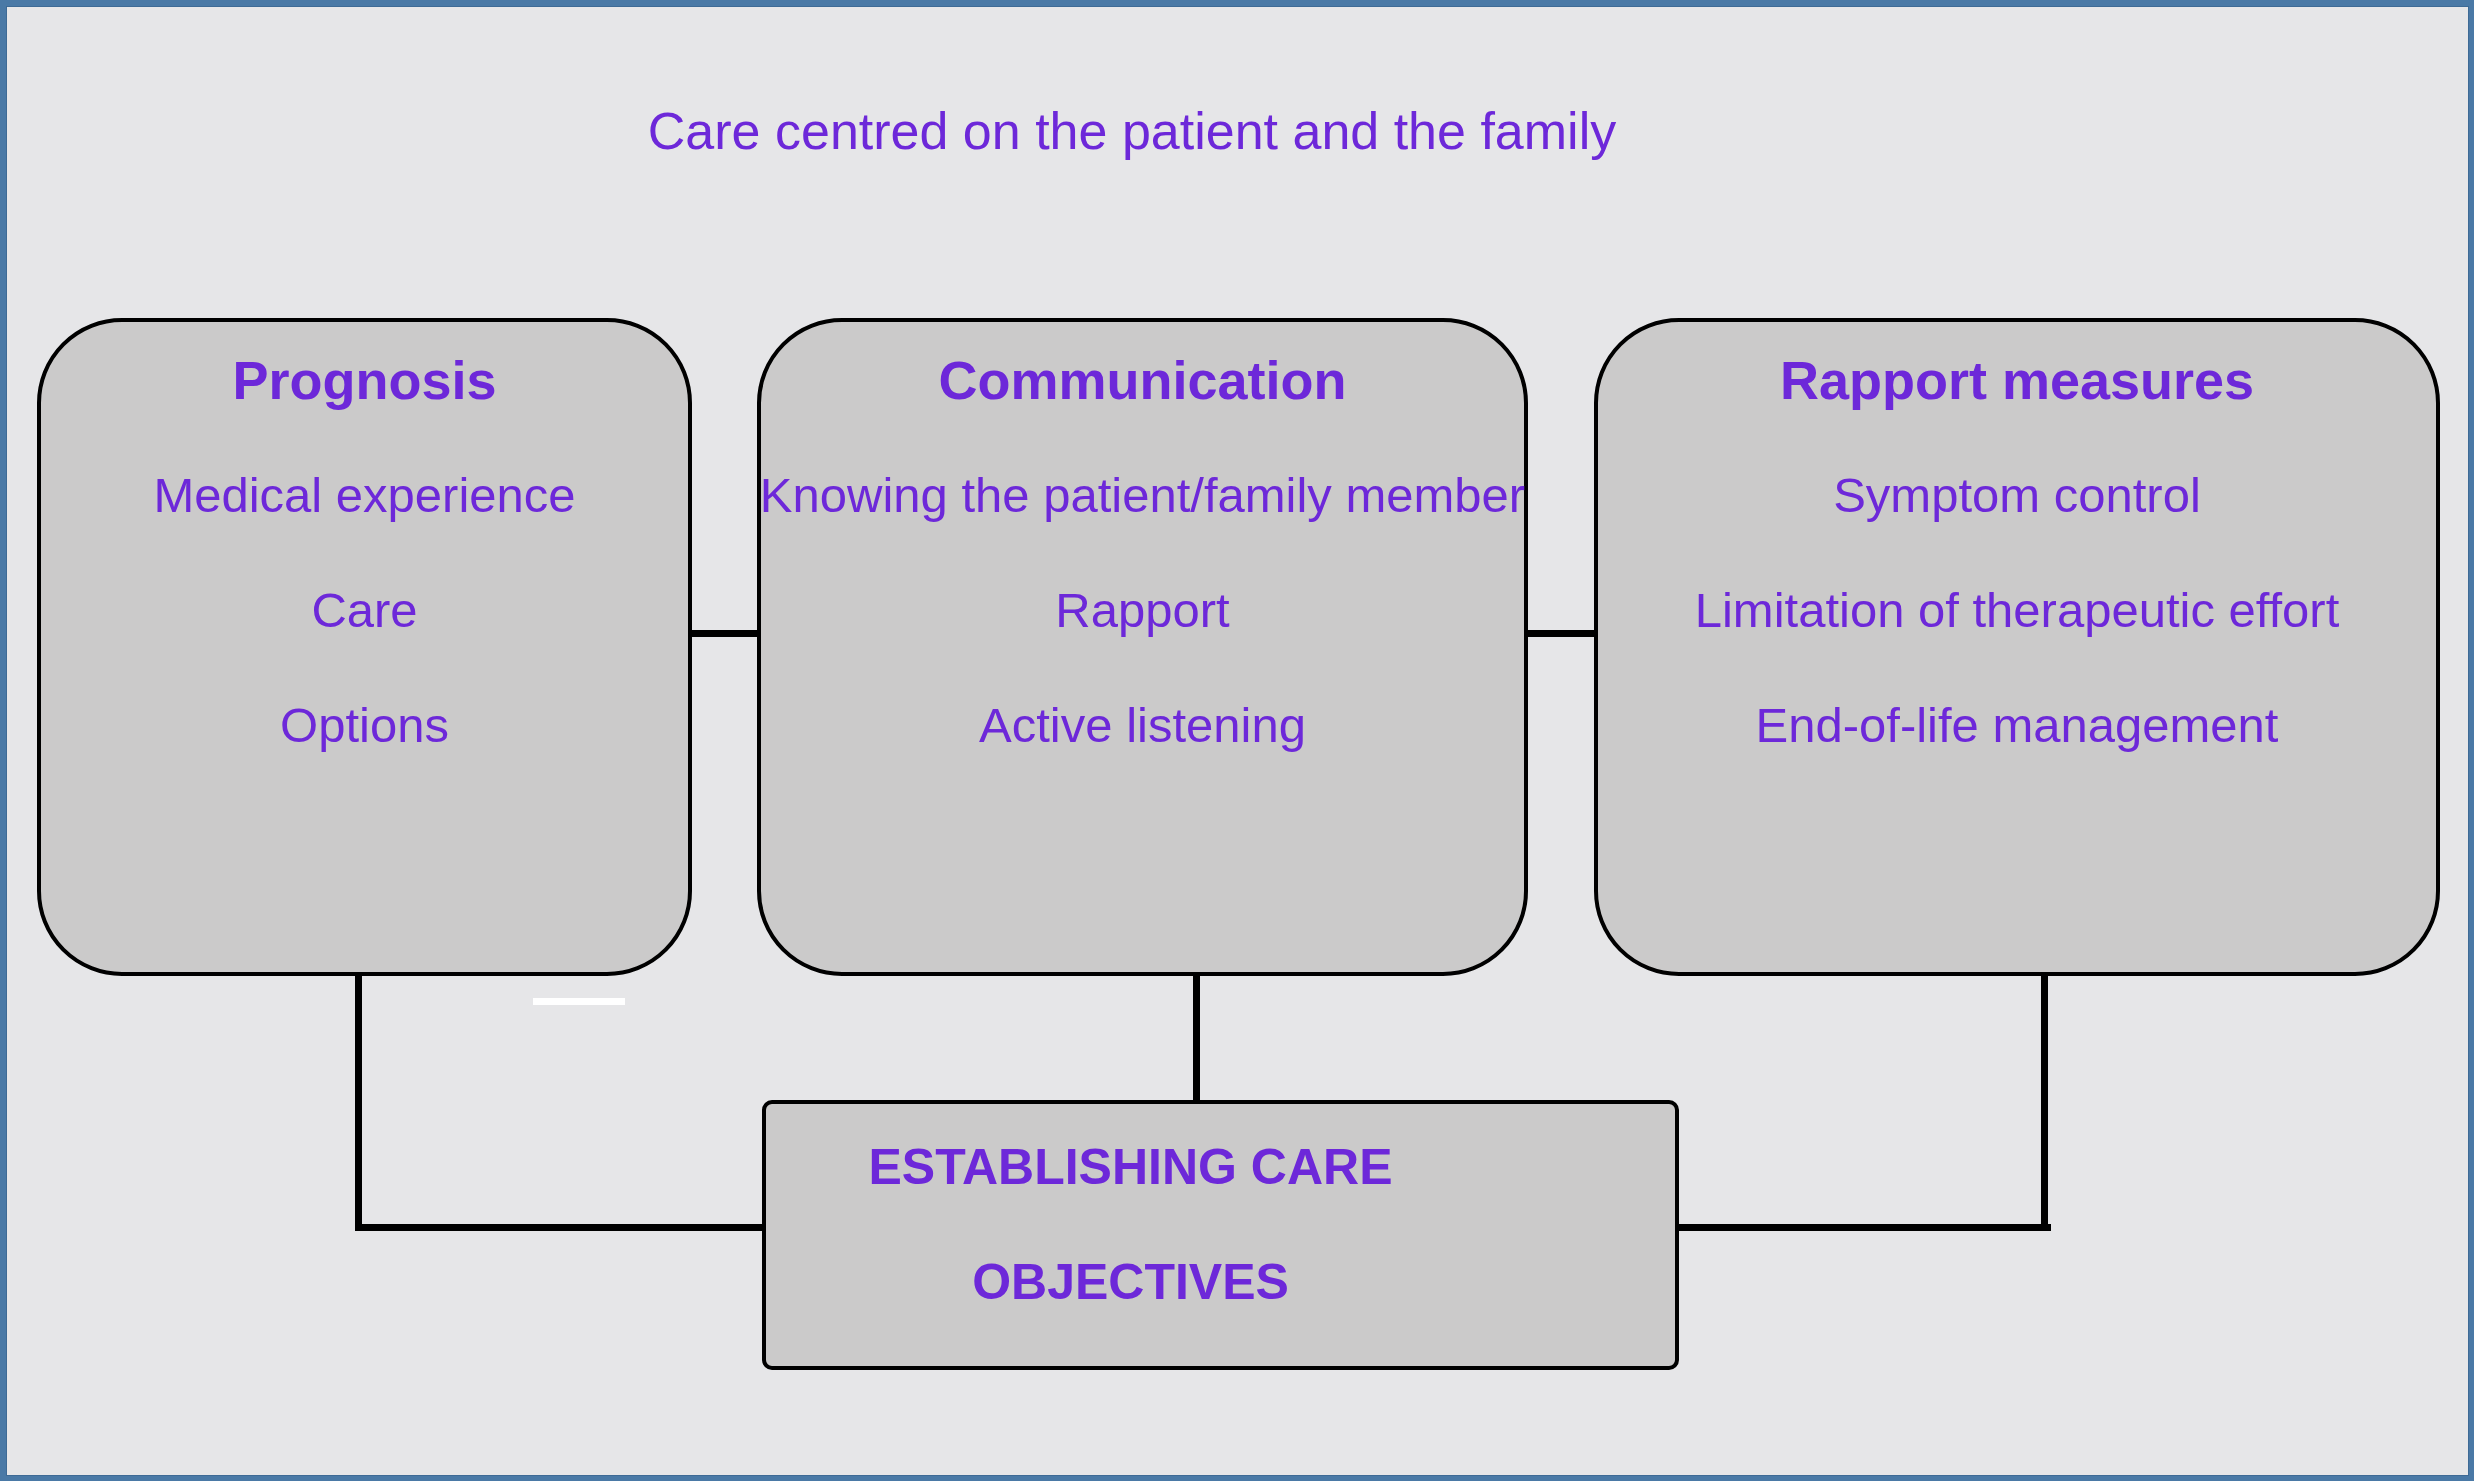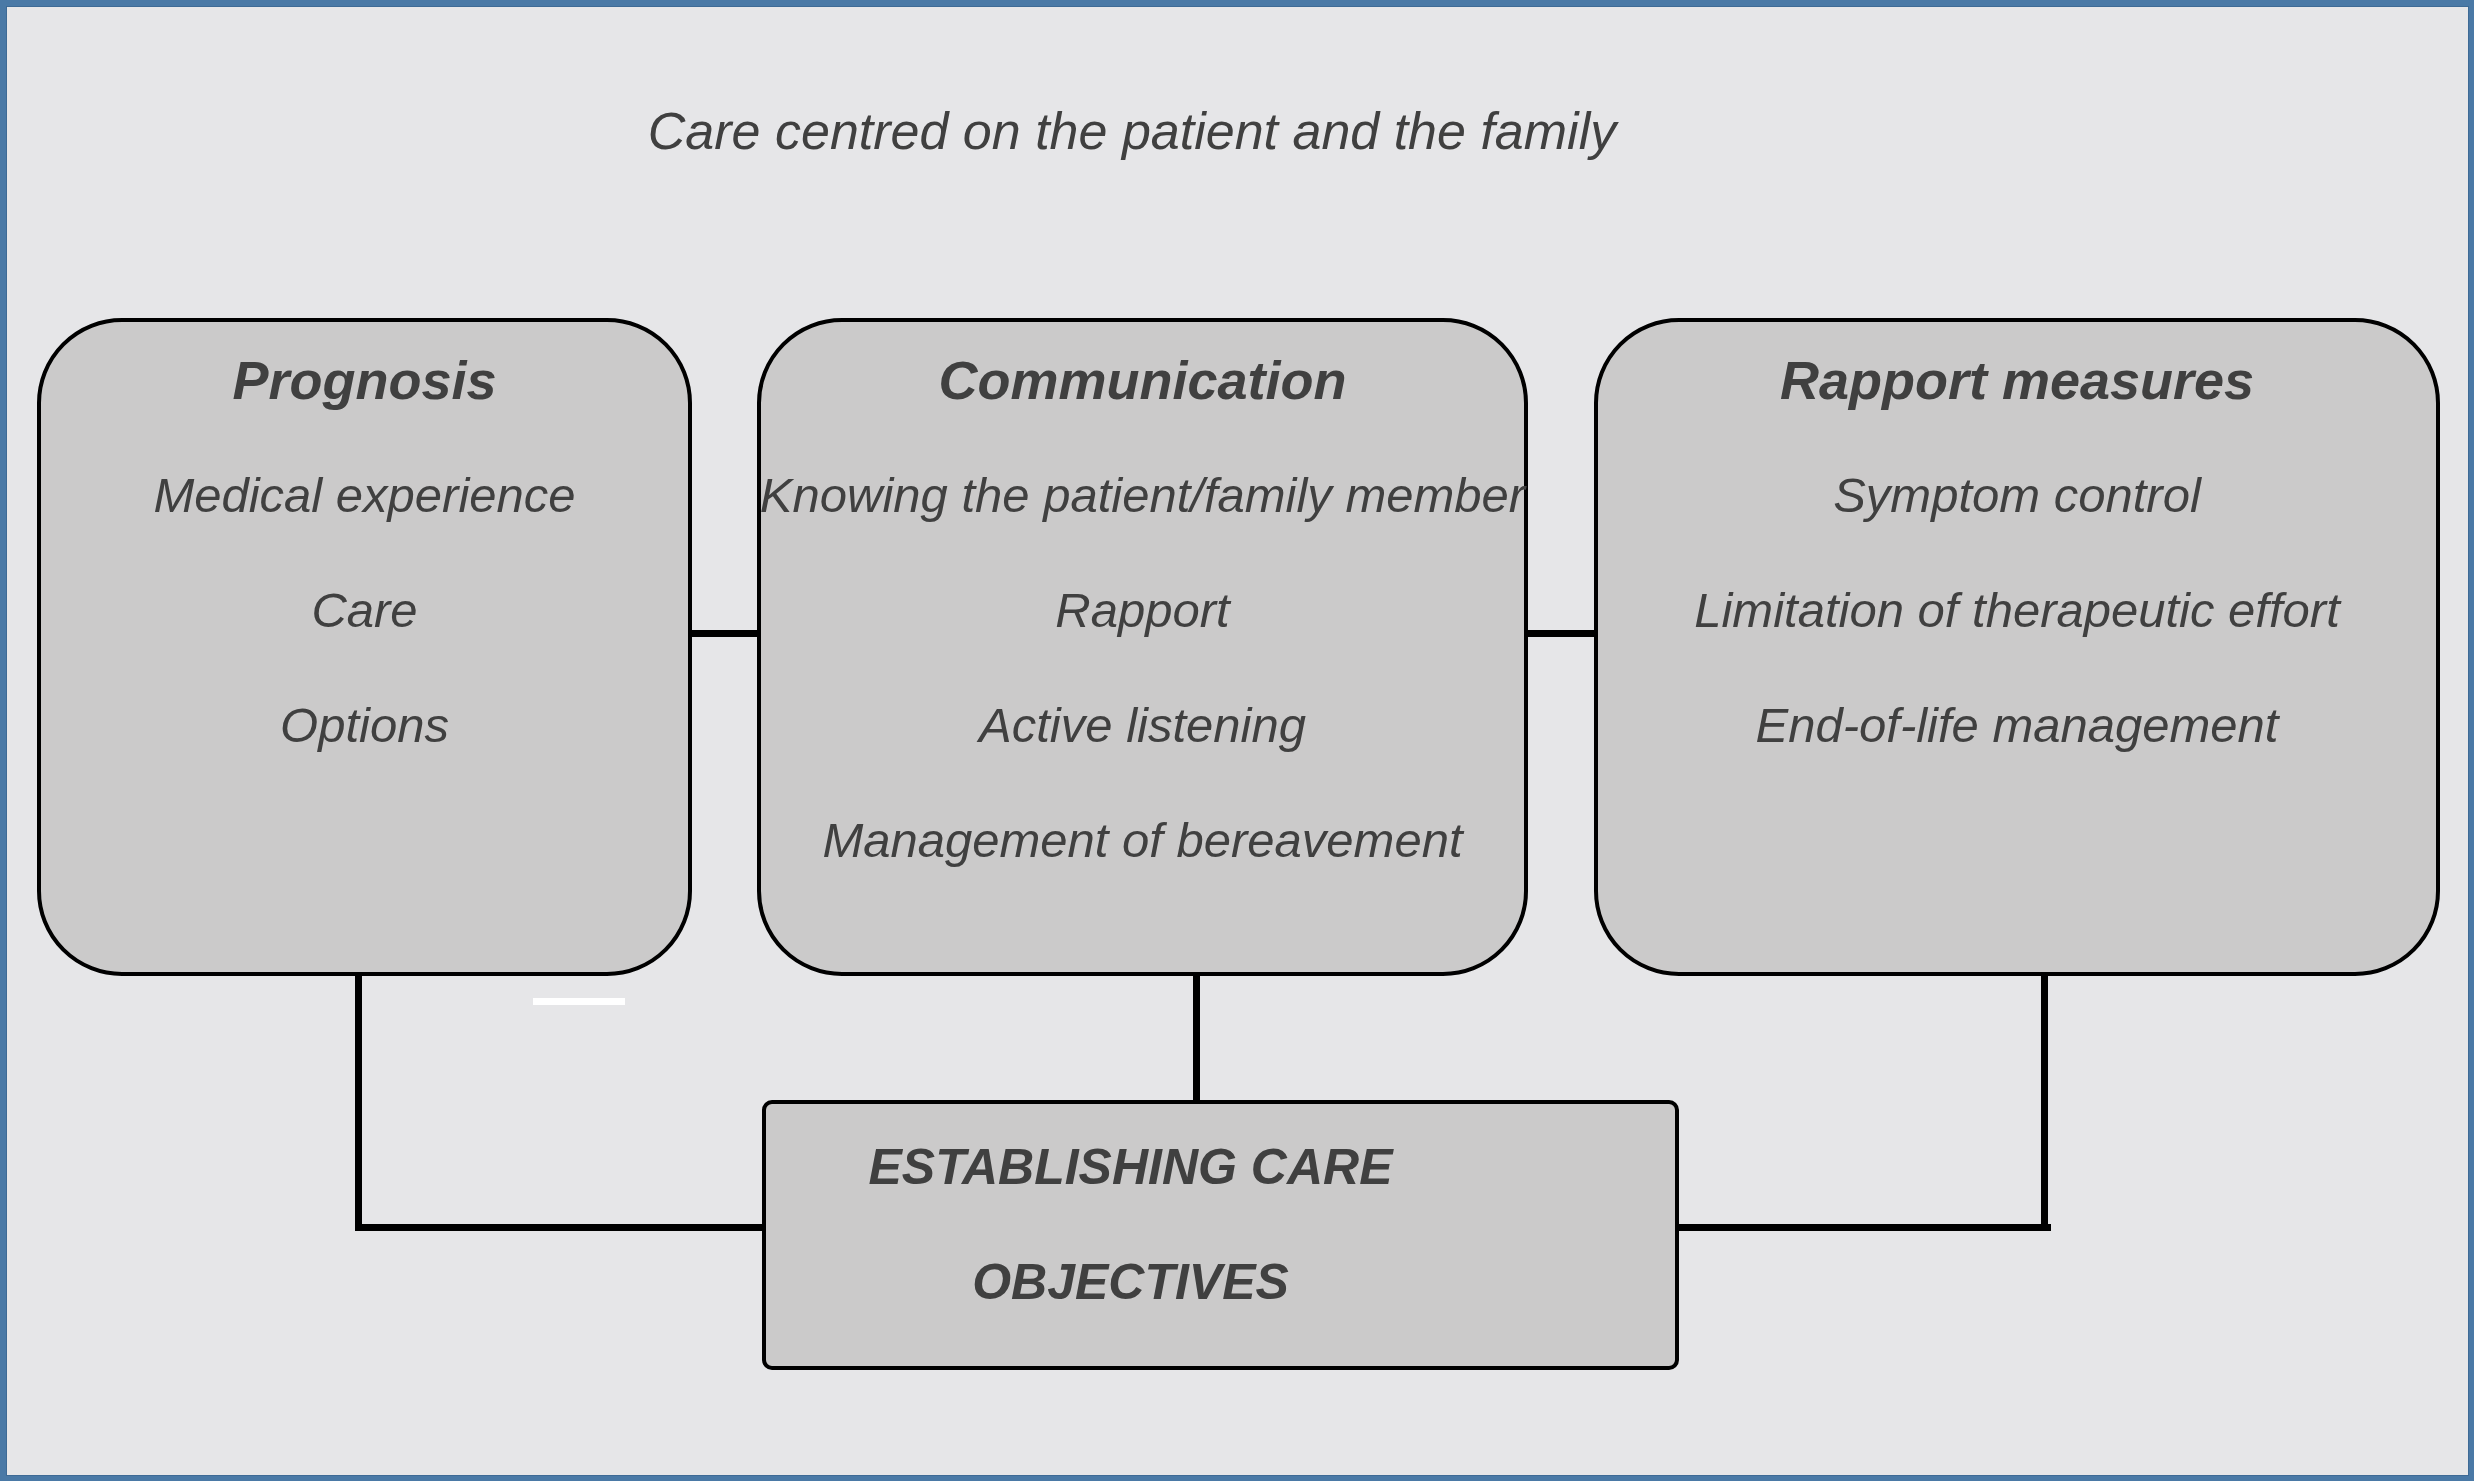--- a/index.html
+++ b/index.html
@@ -1,23 +1,22 @@
 <!DOCTYPE html>
 <html style="font-size:14.8px"><head>
 <meta charset="utf-8">
 <style>
   html,body{margin:0;padding:0;background:#ffffff;}
   .stage{
     position:relative;
     width:2475px;height:1482px;
     background:#e6e6e8;
     font-family:"Liberation Sans","DejaVu Sans",sans-serif;
-    color:#404040;
+    color:#6d28d9;
     overflow:hidden;
-    font-style:italic;
   }
   .frame{
     position:absolute;inset:0;
     border:6.5px solid #4a79a6;
     box-sizing:border-box;
     pointer-events:none;
     z-index:50;
   }
   .frame:after{
     content:"";
@@ -80,21 +79,20 @@
     <div class="line">Medical experience</div>
     <div class="line">Care</div>
     <div class="line">Options</div>
   </div>
 
   <div class="node box-communication">
     <div class="line heading">Communication</div>
     <div class="line">Knowing the patient/family member</div>
     <div class="line">Rapport</div>
     <div class="line">Active listening</div>
-    <div class="line">Management of bereavement</div>
   </div>
 
   <div class="node box-special-measures">
     <div class="line heading">Rapport measures</div>
     <div class="line">Symptom control</div>
     <div class="line">Limitation of therapeutic effort</div>
     <div class="line">End-of-life management</div>
   </div>
 
   <div class="connector conn-p-c"></div>

